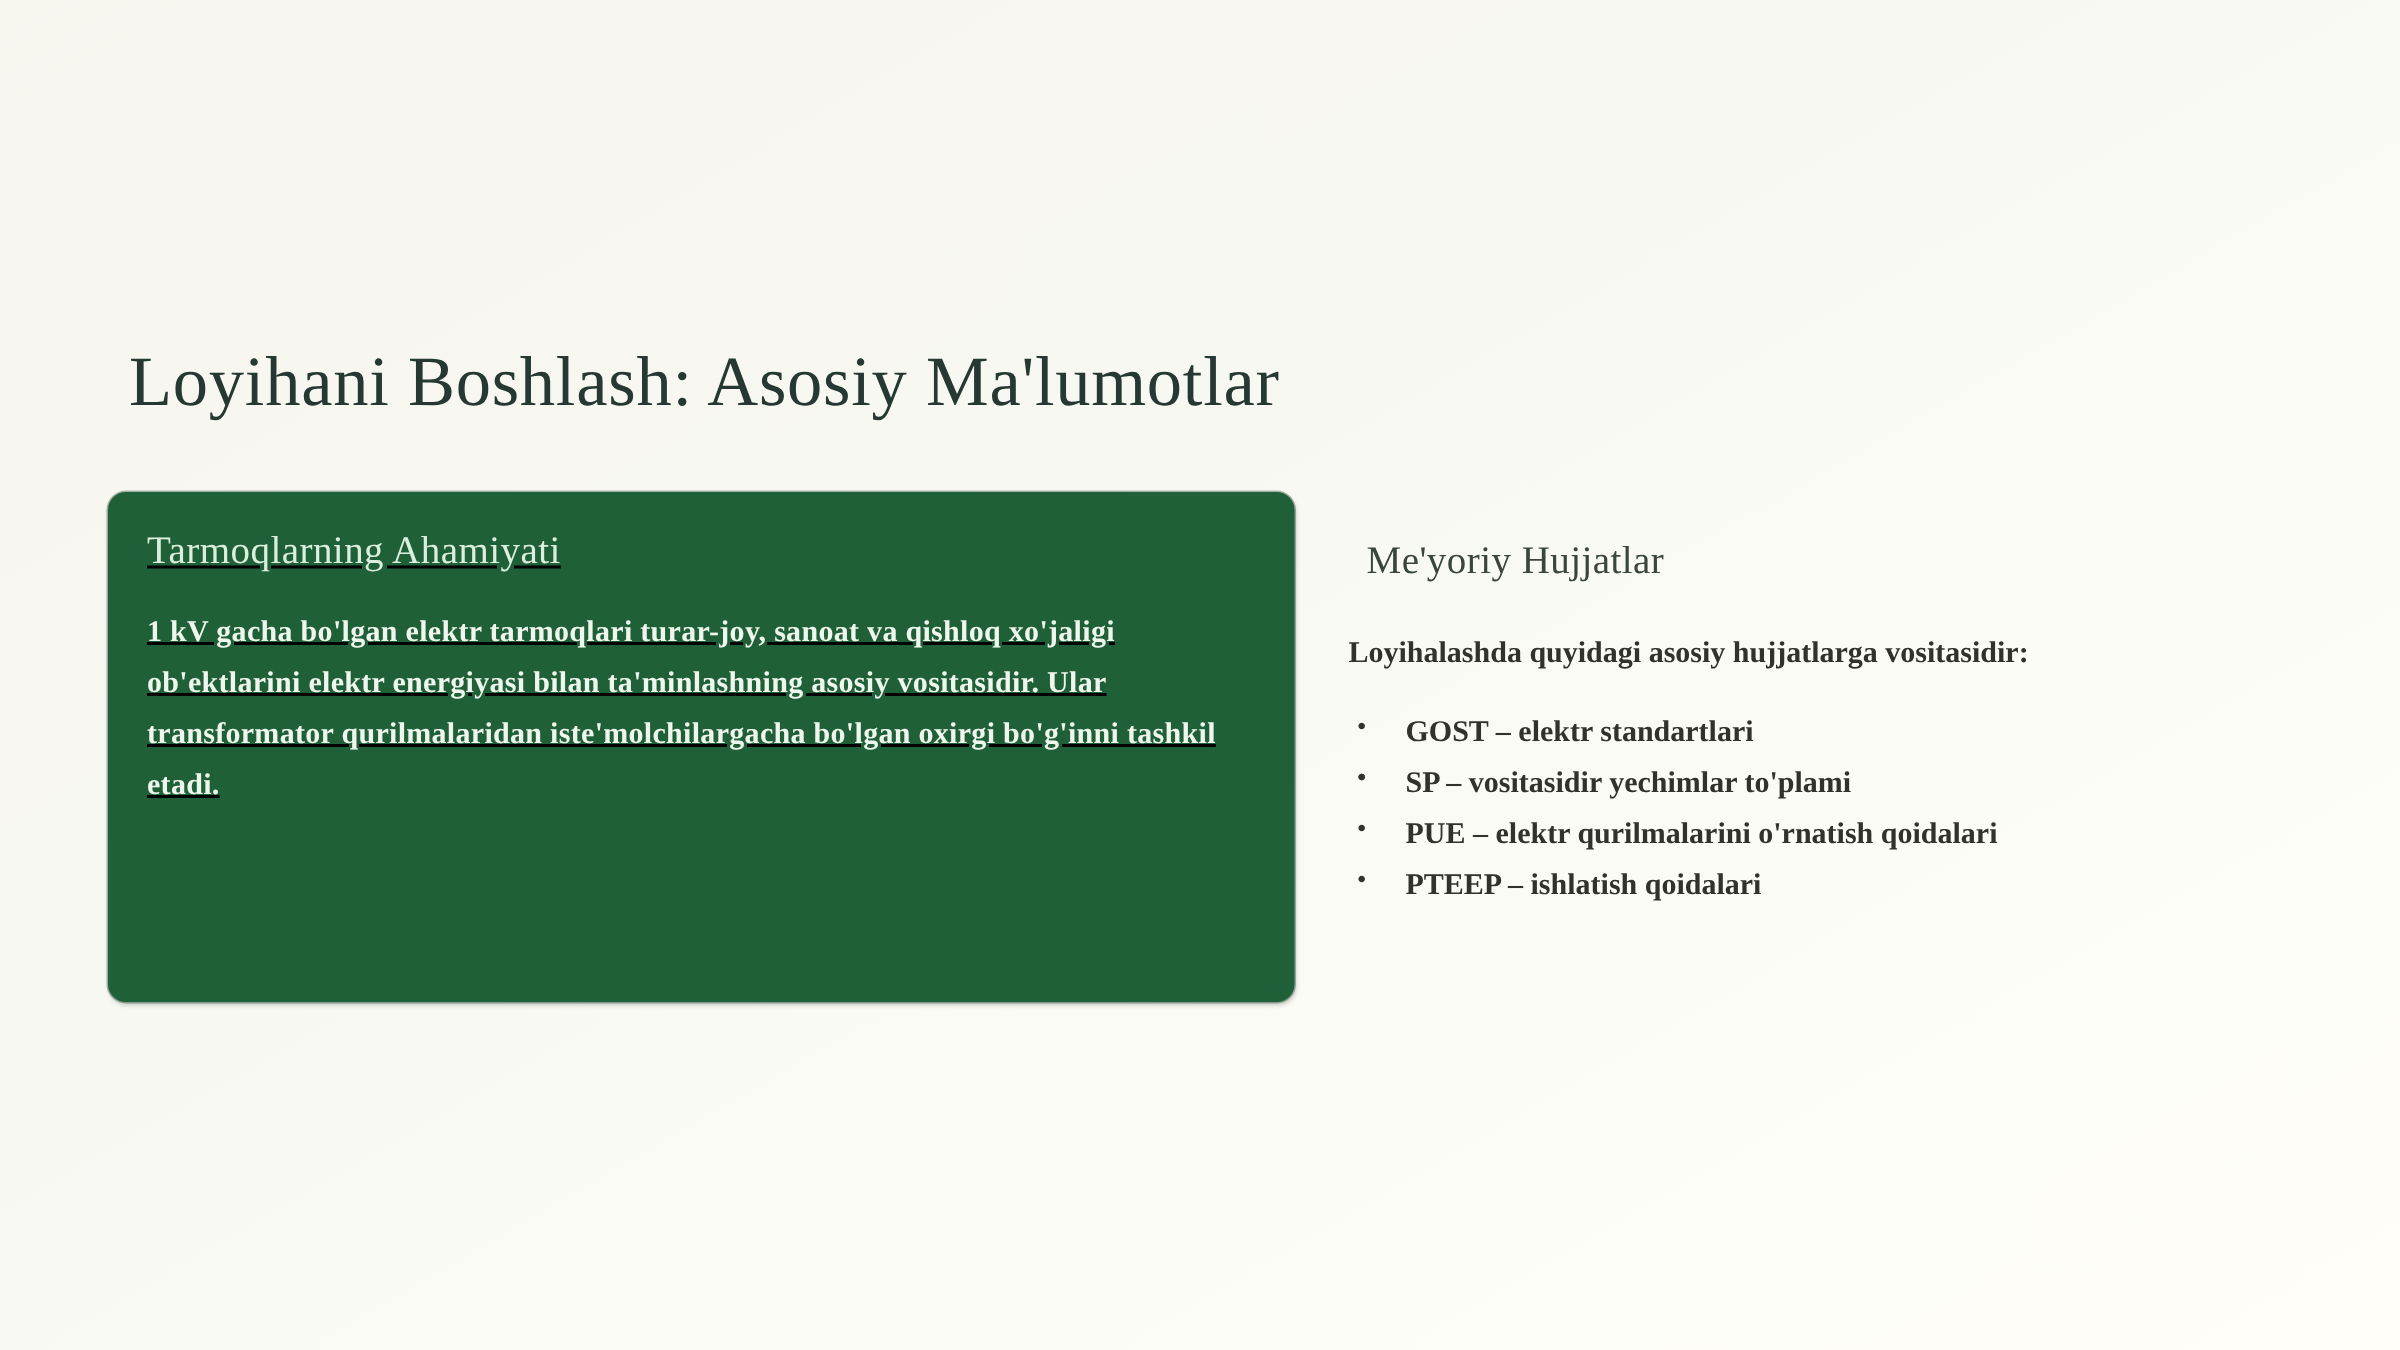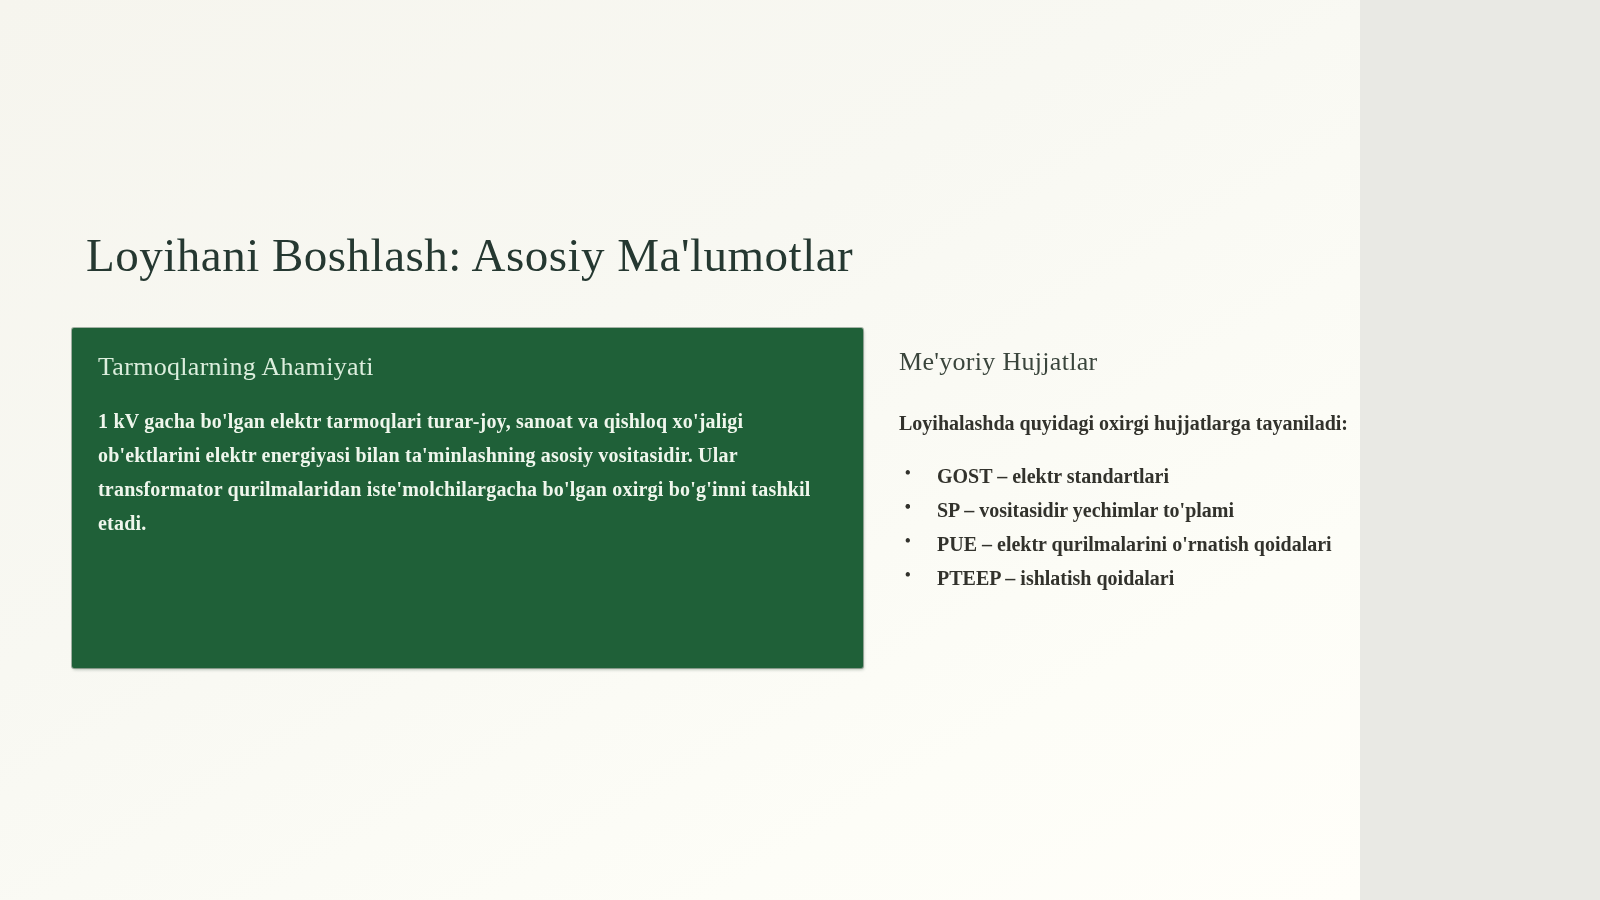--- a/index.html
+++ b/index.html
@@ -2,21 +2,21 @@
 <html><head>
 <meta charset="utf-8">
 <style>
   html, body {
     margin: 0;
     padding: 0;
     background: #e9e9e4;
   }
   .slide {
     position: relative;
-    width: 1360px;
+    width: 1600px;
     height: 900px;
     overflow: hidden;
     background: linear-gradient(150deg, #f6f5ee 0%, #f8f8f2 40%, #fdfdf7 78%, #fffef9 100%);
     font-family: "Liberation Serif", "DejaVu Serif", serif;
   }
   .slide-title {
     position: absolute;
     left: 86px;
     top: 226px;
     margin: 0;
@@ -28,22 +28,23 @@
   }
   .green-card {
     position: absolute;
     left: 72px;
     top: 328px;
     width: 791px;
     height: 340px;
     box-sizing: border-box;
     padding: 22px 26px;
     background: #1f6038;
-    border-radius: 2px;
+    border-radius: 12px;
     box-shadow: 0 0 0 1px rgba(15, 55, 30, 0.35), 1px 2px 3px rgba(20, 50, 30, 0.25);
+    text-decoration: underline;
   }
   .green-card h2 {
     margin: 0;
     font-size: 26px;
     font-weight: 400;
     line-height: 1.3;
     letter-spacing: 0.3px;
     color: #dceedd;
   }
   .green-card p {
@@ -54,21 +55,21 @@
     letter-spacing: 0.2px;
     color: #eff6ec;
   }
   .docs-column {
     position: absolute;
     left: 899px;
     top: 345px;
     width: 600px;
   }
   .docs-column h2 {
-    margin: 0;
+    margin: 12px;
     font-size: 26px;
     font-weight: 400;
     line-height: 1.3;
     letter-spacing: 0.3px;
     color: #3a453c;
   }
   .docs-column .intro {
     margin: 27px 0 0 0;
     font-size: 20px;
     font-weight: 700;
@@ -103,21 +104,21 @@
 
   <h1 class="slide-title">Loyihani Boshlash: Asosiy Ma'lumotlar</h1>
 
   <section class="green-card">
     <h2>Tarmoqlarning Ahamiyati</h2>
     <p>1 kV gacha bo'lgan elektr tarmoqlari turar-joy, sanoat va qishloq xo'jaligi ob'ektlarini elektr energiyasi bilan ta'minlashning asosiy vositasidir. Ular transformator qurilmalaridan iste'molchilargacha bo'lgan oxirgi bo'g'inni tashkil etadi.</p>
   </section>
 
   <section class="docs-column">
     <h2>Me'yoriy Hujjatlar</h2>
-    <p class="intro">Loyihalashda quyidagi oxirgi hujjatlarga tayaniladi:</p>
+    <p class="intro">Loyihalashda quyidagi asosiy hujjatlarga vositasidir:</p>
     <ul class="docs-list">
       <li>
         <span class="bullet">•</span>
         <span>GOST – elektr standartlari</span>
       </li>
       <li>
         <span class="bullet">•</span>
       </li>
       <li>
         <span class="bullet">•</span>

